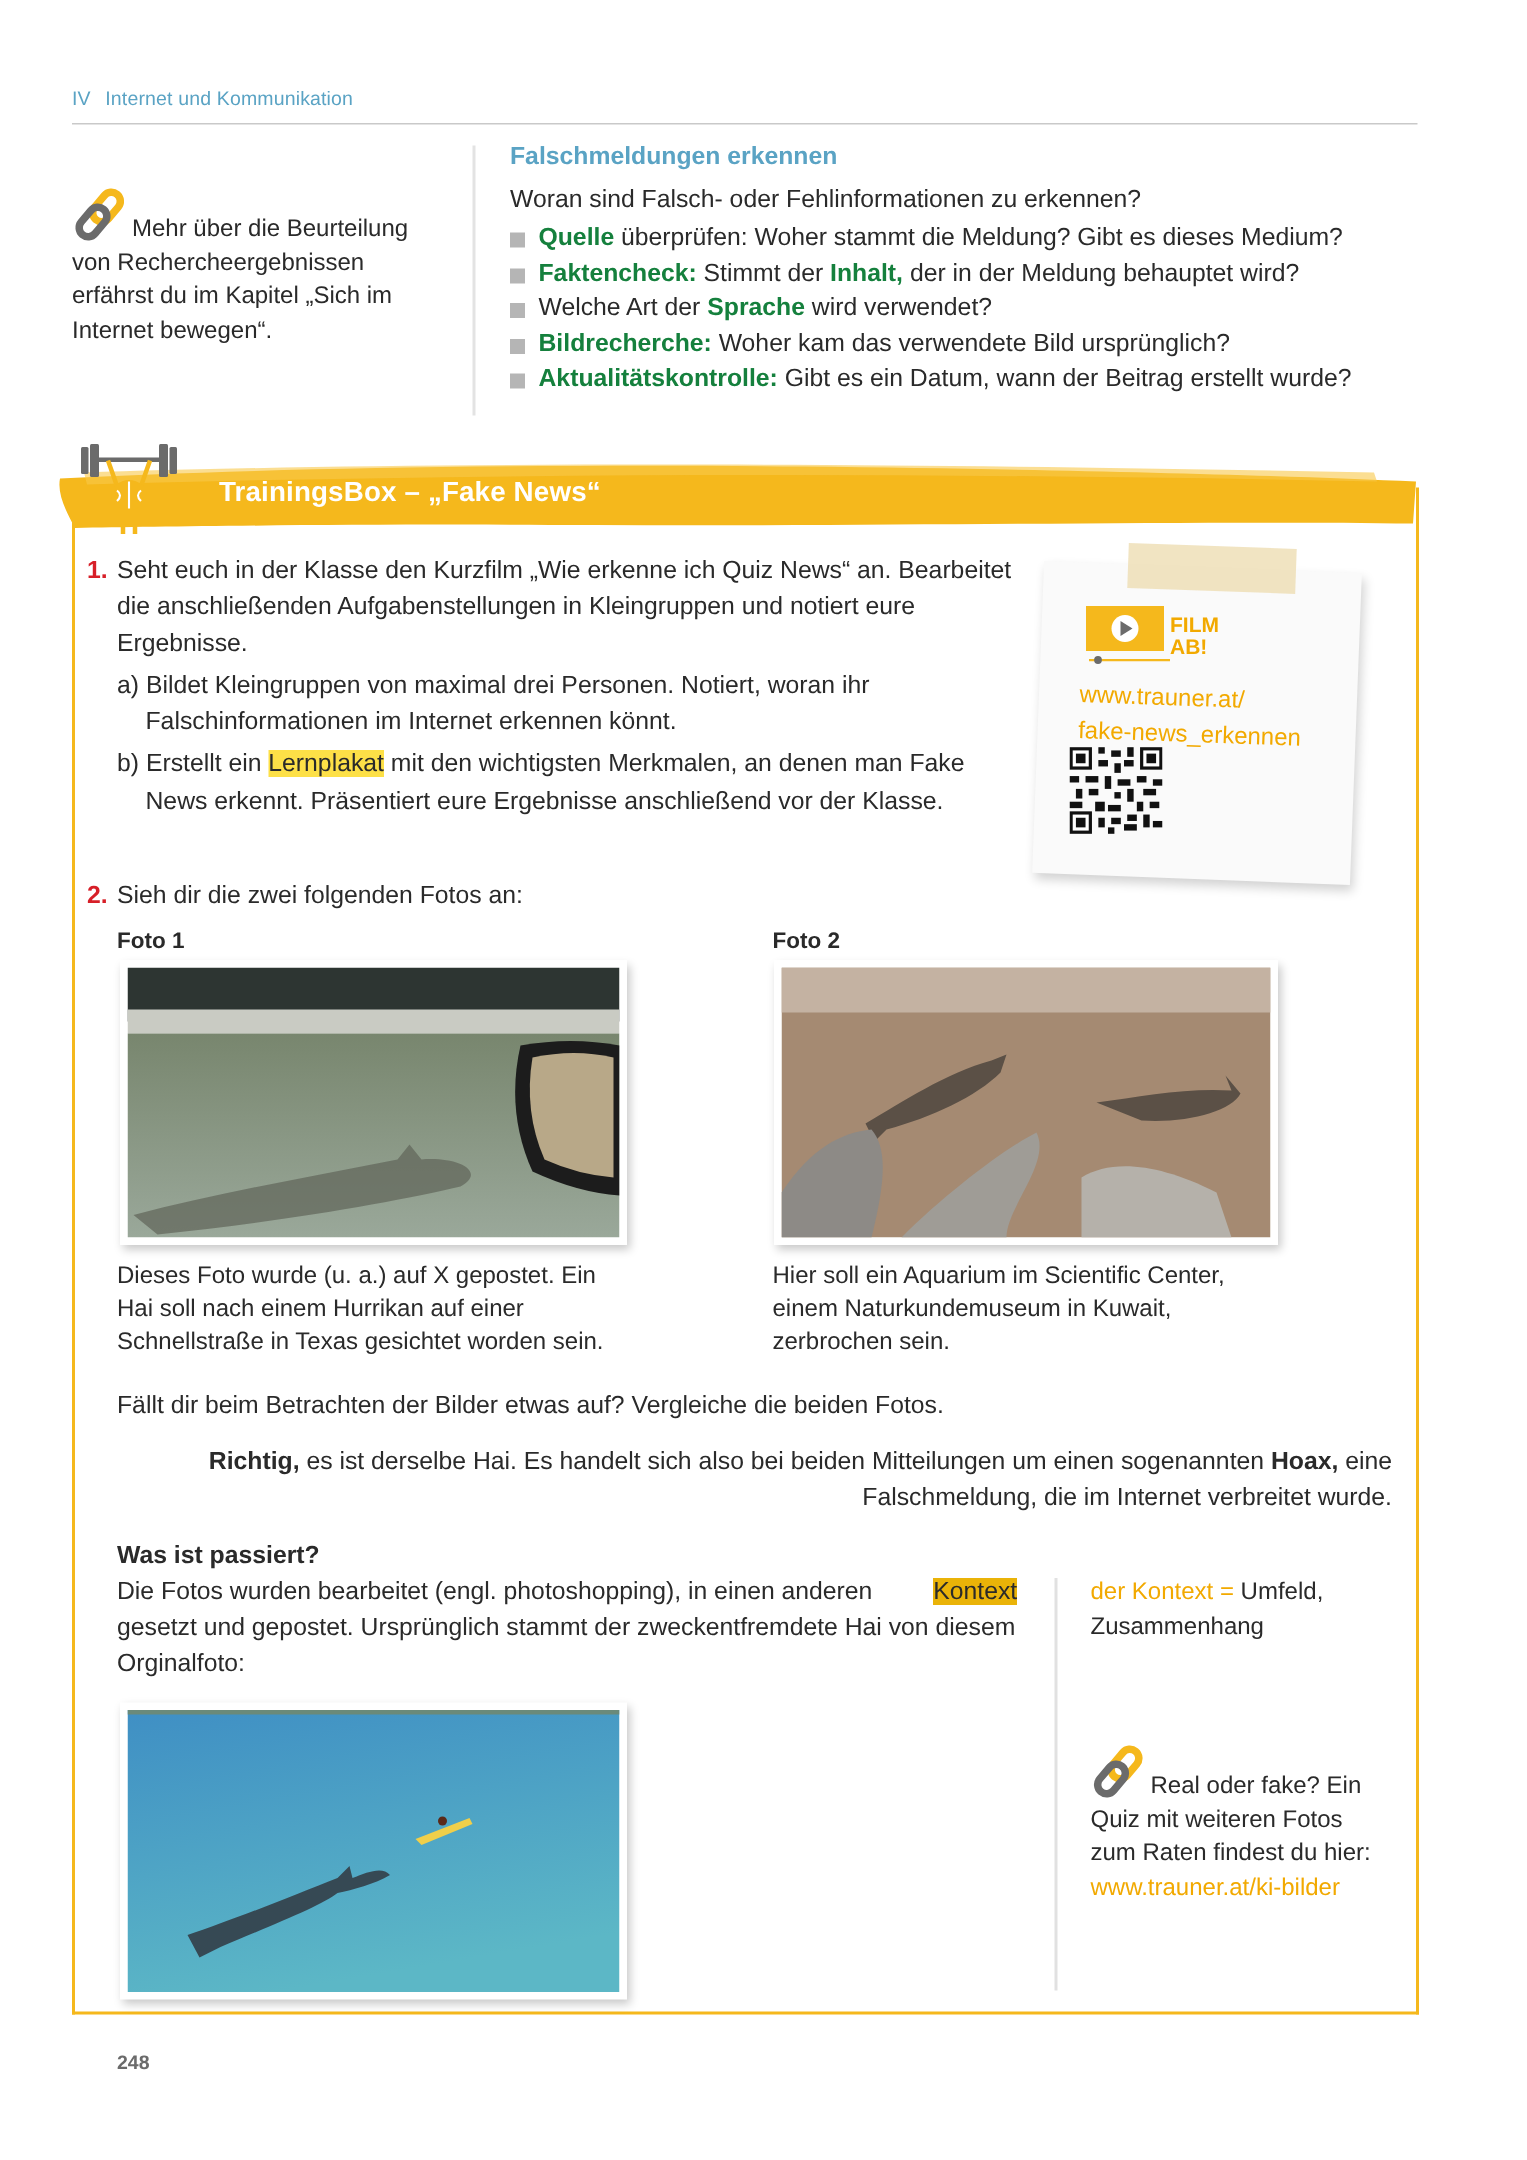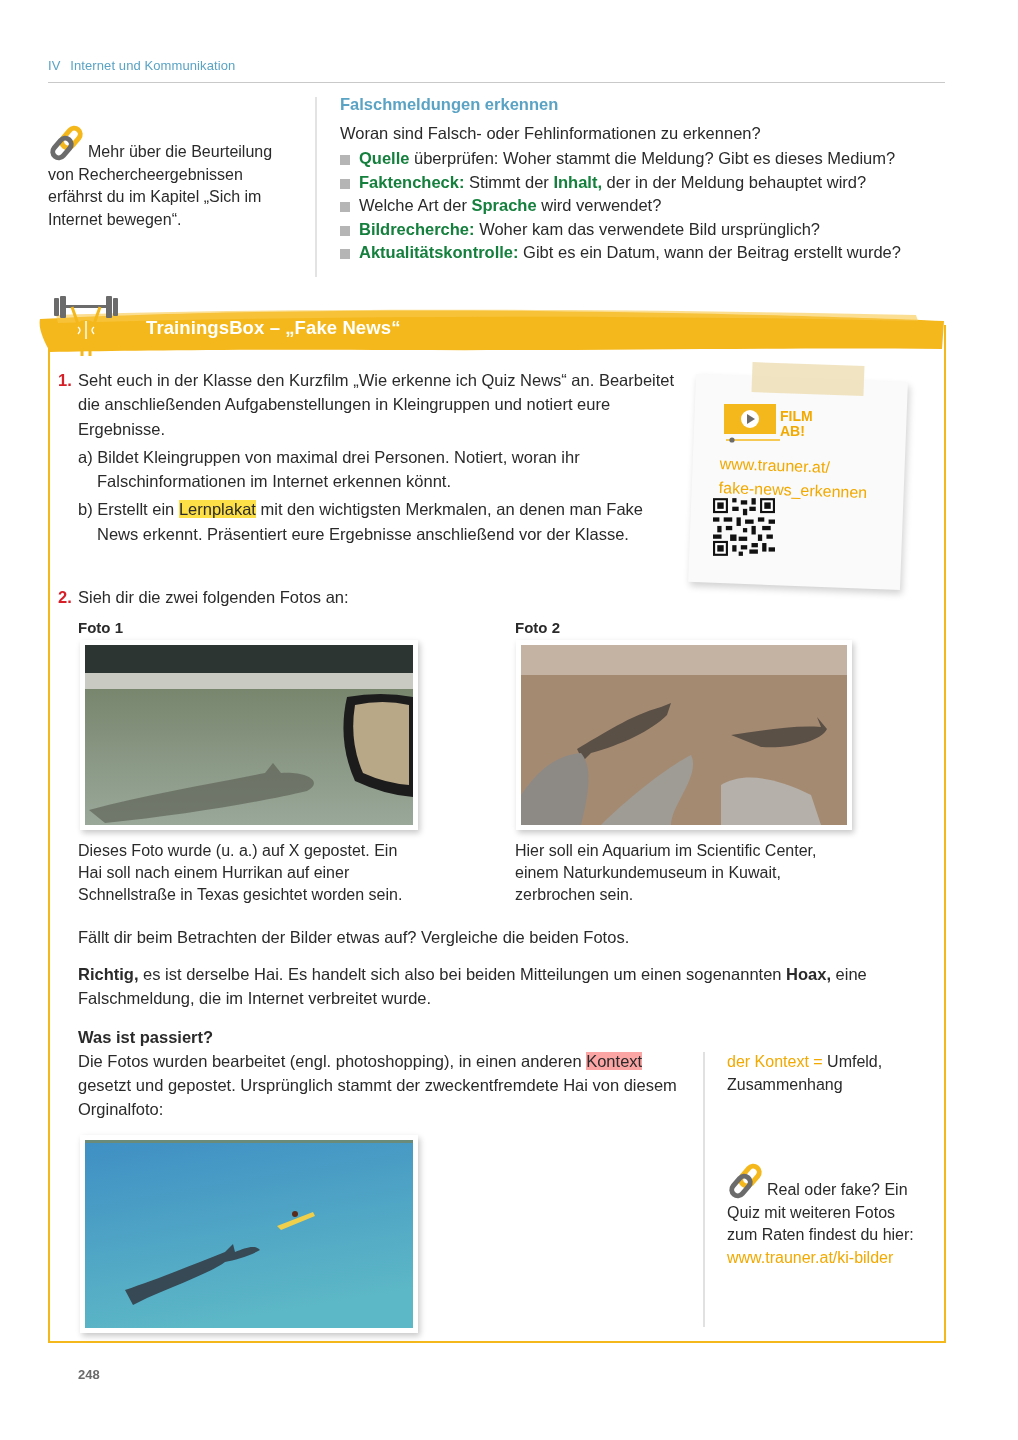--- a/index.html
+++ b/index.html
@@ -29,21 +29,21 @@
   .tb-frame { left: 48px; top: 325px; width: 898px; height: 1018px; border: 2px solid #f5b81c; border-top: none; }
   .tb-banner { left: 36px; top: 305px; width: 912px; height: 48px; }
   .tb-title { left: 146px; top: 317px; font-size: 18.5px; font-weight: bold; color: #ffffff; letter-spacing: 0.1px; }
   .tb-mascot { left: 48px; top: 292px; width: 76px; height: 68px; }
 
   .task { font-size: 16.5px; line-height: 24.3px; color: #2a2a2a; }
   .task-num { color: #d71f28; font-weight: bold; position: absolute; left: -20px; }
   .t1 { left: 78px; top: 368px; width: 600px; }
   .sub { position: relative; padding-left: 19px; text-indent: -19px; margin-top: 4px; }
   .hl-blue { background: #fde047; }
-  .hl-yellow { background: #fca5a5; }
+  .hl-yellow { background: #eab308; margin-left: 36px; }
 
   
   .note { left: 692px; top: 378px; width: 212px; height: 208px; background: #fafafa; transform: rotate(2.2deg); box-shadow: 2px 4px 7px rgba(0,0,0,0.18); }
   .tape { left: 752px; top: 364px; width: 112px; height: 30px; background: rgba(238,222,180,0.82); transform: rotate(2deg); }
   .film-icon { left: 722px; top: 402px; width: 62px; height: 42px; }
   .film-label { left: 780px; top: 409px; font-size: 14px; line-height: 15px; font-weight: bold; color: #f2a900; }
   .film-url { left: 720px; top: 452px; font-size: 16px; line-height: 24px; color: #f2a900; transform: rotate(2deg); transform-origin: left top; }
   .qr { left: 713px; top: 498px; width: 62px; height: 58px; }
 
   .t2 { left: 78px; top: 585px; }
@@ -213,21 +213,21 @@
     <path d="M56 104 C80 90 110 70 140 62 L150 58 L146 70 C130 86 100 100 70 108 L62 116 Z" fill="#5b5046"></path>
     <path d="M210 90 C240 86 270 80 300 82 L296 72 L306 84 C300 96 270 104 240 102 Z" fill="#5b5046"></path>
     <path d="M0 180 L0 150 C20 120 40 110 60 108 C70 120 70 140 60 180 Z" fill="#8d8a86"></path>
     <path d="M80 180 C110 150 150 120 170 110 C180 130 150 160 150 180 Z" fill="#9f9c96"></path>
     <path d="M200 180 L200 140 C220 128 250 130 290 150 L300 180 Z" fill="#b5b1aa"></path>
   </svg>
 </div>
 <div class="abs photo-cap" style="left:515px; top:840px; width:345px;">Hier soll ein Aquarium im Scientific Center, einem Naturkundemuseum in Kuwait, zerbrochen sein.</div>
 
 <div class="abs p-text" style="top:925px; width:850px;">Fällt dir beim Betrachten der Bilder etwas auf? Vergleiche die beiden Fotos.</div>
-<div class="abs p-text" style="top:962px; width:850px;">
+<div class="abs p-text" style="top:962px; width:850px;text-align:right;">
   <b>Richtig,</b><span> es ist derselbe Hai. Es handelt sich also bei beiden Mitteilungen um einen sogenannten </span><b>Hoax,</b><span> eine Falschmeldung, die im Internet verbreitet wurde.</span>
 </div>
 <div class="abs p-text" style="top:1025px; font-weight:bold;">Was ist passiert?</div>
 <div class="abs p-text" style="top:1049px; width:605px;">
   <span>Die Fotos wurden bearbeitet (engl. photoshopping), in einen anderen </span><span class="hl-yellow">Kontext</span><span> gesetzt und gepostet. Ursprünglich stammt der zweckentfremdete Hai von diesem Orginalfoto:</span>
 </div>
 
 <div class="abs frame" style="left:80px; top:1135px; width:338px; height:198px;">
   <svg width="328" height="188" viewBox="0 0 328 188" preserveAspectRatio="none">
     <defs>

